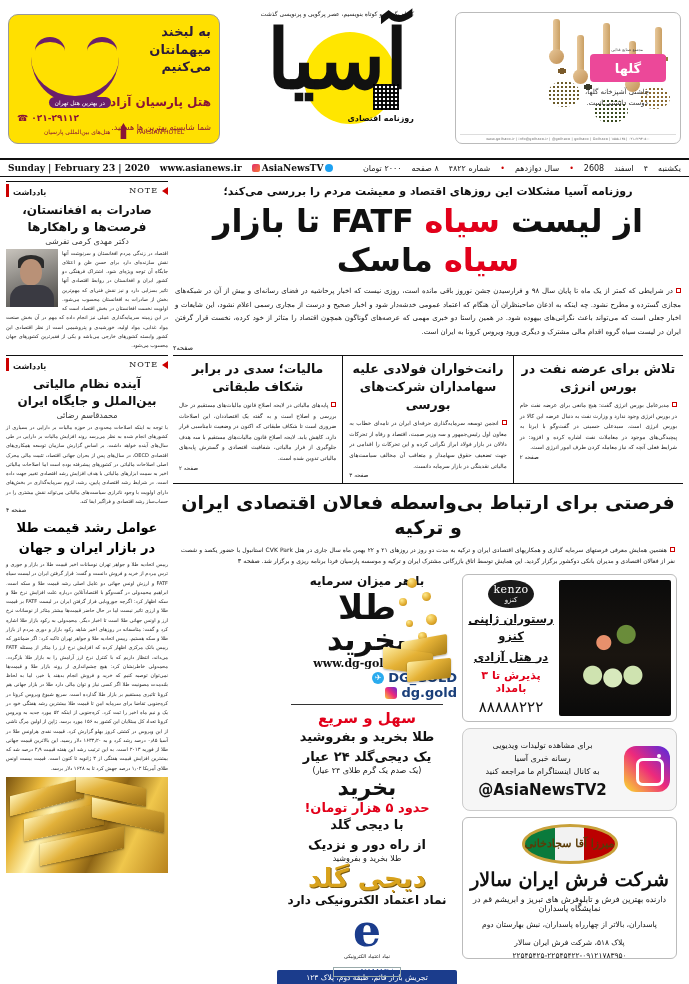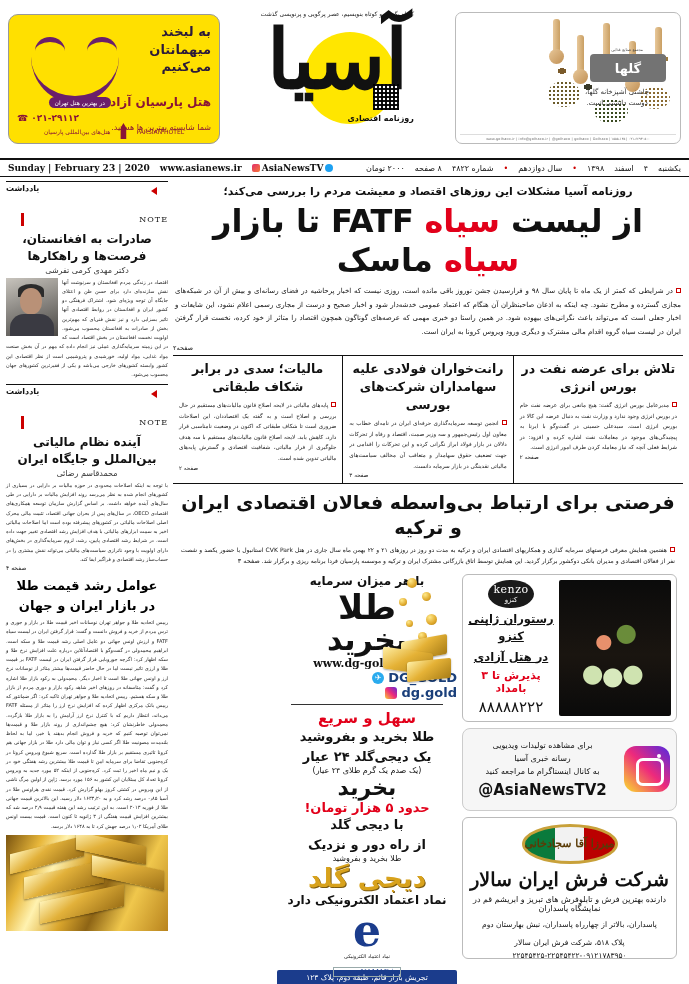--- a/index.html
+++ b/index.html
@@ -21,21 +21,21 @@
      radial-gradient(ellipse 7px 5px at 22px 58px, #7a5a2a 60%, transparent 61%),
      radial-gradient(ellipse 7px 5px at 48px 74px, #3a3a2a 60%, transparent 61%),
      radial-gradient(ellipse 7px 5px at 74px 52px, #8a6a30 60%, transparent 61%),
      radial-gradient(ellipse 7px 5px at 100px 66px, #5a4a20 60%, transparent 61%),
      radial-gradient(ellipse 7px 5px at 124px 46px, #9a7a40 60%, transparent 61%);
   }
   .spoon { position: absolute; width: 7px; background: linear-gradient(90deg,#e8c89a,#c99f63); border-radius: 3px; }
   .spoon::after { content:''; position:absolute; bottom:-7px; left:-4px; width:15px; height:15px; border-radius:50%; background: linear-gradient(135deg,#e8c89a,#c08f53); }
   .grain { position: absolute; border-radius: 50%; }
   .golha-logo { position: absolute; right: 14px; top: 34px; width: 78px; }
-  .golha-badge { width: 76px; height: 28px; background: #737373; border-radius: 4px; color: #fff; font-size: 13px; font-weight: bold; display: flex; align-items: center; justify-content: center; letter-spacing: 1px; }
+  .golha-badge { width: 76px; height: 28px; background: #ec4899; border-radius: 4px; color: #fff; font-size: 13px; font-weight: bold; display: flex; align-items: center; justify-content: center; letter-spacing: 1px; }
   .golha-small { font-size: 4px; color: #444; text-align: center; margin-bottom: 2px; }
   .golha-tag { position: absolute; right: 8px; top: 74px; width: 110px; font-size: 7px; color: #333; text-align: center; line-height: 1.5; }
   .golha-footer { position: absolute; bottom: 2px; right: 4px; left: 4px; font-size: 3.4px; color: #666; text-align: center; border-top: 1px solid #ddd; padding-top: 2px; letter-spacing: .2px; }
 
   
   .logo-block { position: relative; flex: 1; height: 152px; }
   .logo-tagline { position: absolute; top: 4px; left: 0; right: 0; text-align: center; font-size: 6px; color: #222; letter-spacing: .2px; }
   .sun { position: absolute; width: 92px; height: 92px; border-radius: 50%; background: #ffe600; left: 50%; margin-left: -34px; top: 26px; }
   .asia-wordmark { position: absolute; left: 0; right: 0; top: 12px; text-align: center; font-size: 82px; color: #111; font-family: "DejaVu Serif", "Liberation Serif", serif; font-weight: bold; line-height: 1; direction: rtl; }
   .logo-sub { position: absolute; left: 50%; margin-left: 10px; top: 108px; font-size: 8px; color: #111; font-weight: bold; }
@@ -68,21 +68,21 @@
   .tv-ico2 { width: 8px; height: 8px; background: #1da1f2; border-radius: 50%; display:inline-block; }
 
   
   .body-wrap { display: flex; width: 689px; padding: 4px 6px 0 6px; gap: 5px; }
   .col-right { width: 162px; }
   .col-main { flex: 1; }
 
   
   .note-box { border-top: 1px solid #111; padding-top: 2px; margin-bottom: 5px; }
   .note-head { display: flex; align-items: center; justify-content: space-between; padding-bottom: 2px; }
-  .note-head-right { display: flex; align-items: center; gap: 20px; flex-direction: column; }
+  .note-head-right { display: flex; align-items: flex-end; gap: 4px; }
   .note-fa { font-size: 8px; color: #111; font-weight: bold; }
   .note-en { font-family: "DejaVu Serif", serif; font-size: 8px; letter-spacing: 1px; color: #111; }
   .note-tri { width: 0; height: 0; border-top: 4px solid transparent; border-bottom: 4px solid transparent; border-right: 6px solid #c00; }
   .note-redbar { width: 3px; height: 13px; background: #c00; }
   .note-title { font-size: 12px; font-weight: bold; text-align: center; line-height: 1.4; color: #111; margin: 3px 0 1px; }
   .note-author { font-size: 8px; text-align: center; color: #333; margin-bottom: 3px; }
   .note-body { font-size: 5px; line-height: 1.85; text-align: justify; color: #222; }
   .note-portrait { float: left; width: 52px; height: 58px; margin: 0 4px 2px 0; background: linear-gradient(160deg,#c8c4bd 0%, #8d8a85 45%, #4a4845 100%); position: relative; }
   .pf-face { position: absolute; left: 14px; top: 10px; width: 22px; height: 26px; border-radius: 48% 48% 44% 44%; background: #b99177; }
   .pf-hair { position: absolute; left: 12px; top: 6px; width: 26px; height: 13px; border-radius: 50% 50% 0 0; background: #2b2b2b; }
@@ -240,21 +240,21 @@
         <span>هتل‌های بین‌المللی پارسیان</span>
       </div>
     </div>
   </div>
 
   <div class="infobar">
     <div class="infobar-right">
       <span>یکشنبه</span>
       <span>۴</span>
       <span>اسفند</span>
-      <span>۱۳۹۸</span>
+      <span>2608</span>
       <span class="infobar-sep">•</span>
       <span>سال دوازدهم</span>
       <span class="infobar-sep">•</span>
       <span>شماره ۴۸۲۲</span>
       <span>۸ صفحه</span>
       <span>۲۰۰۰ تومان</span>
     </div>
     <div class="infobar-left">
       <span class="tv-tag">
         <span class="tv-ico"></span>

